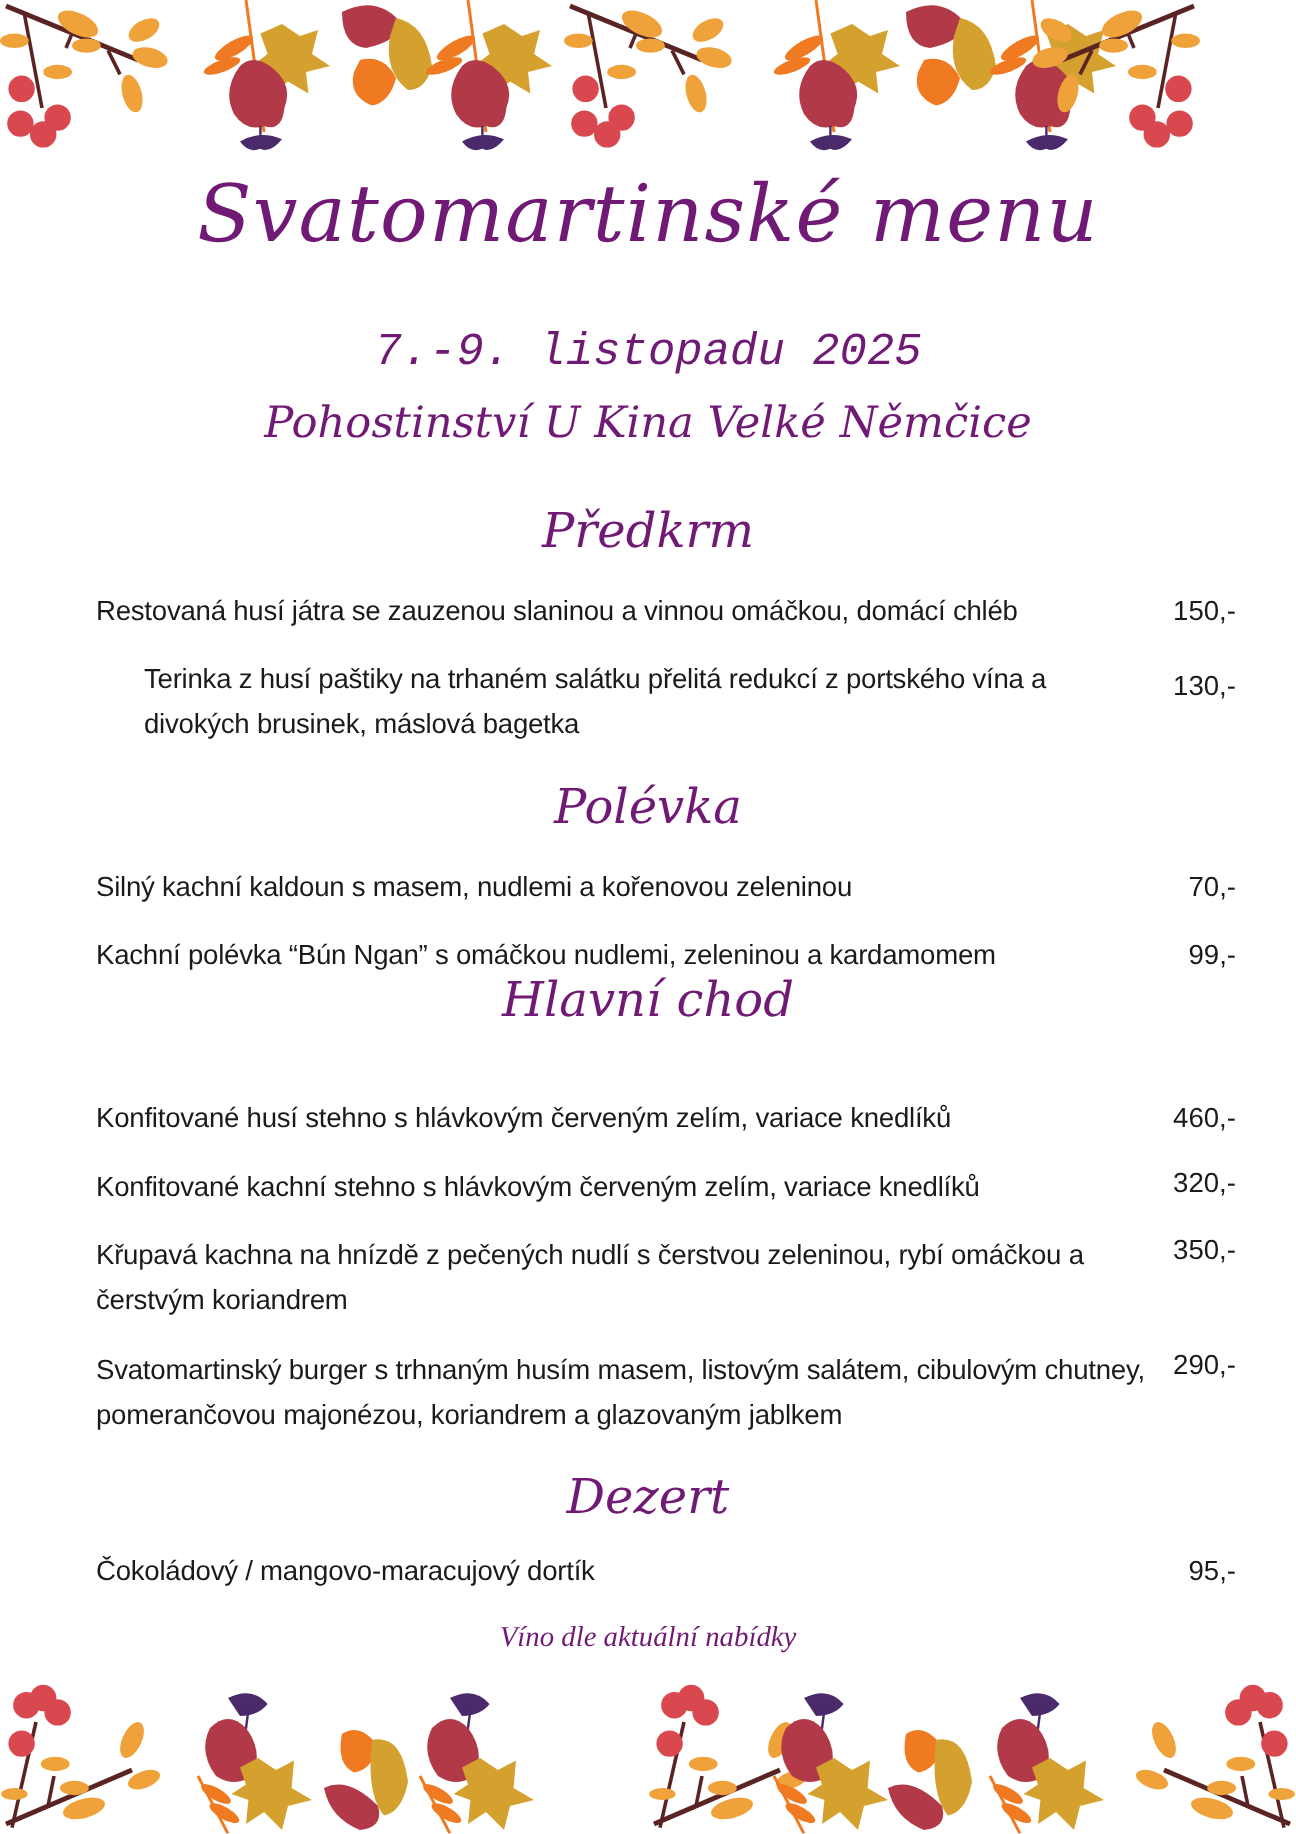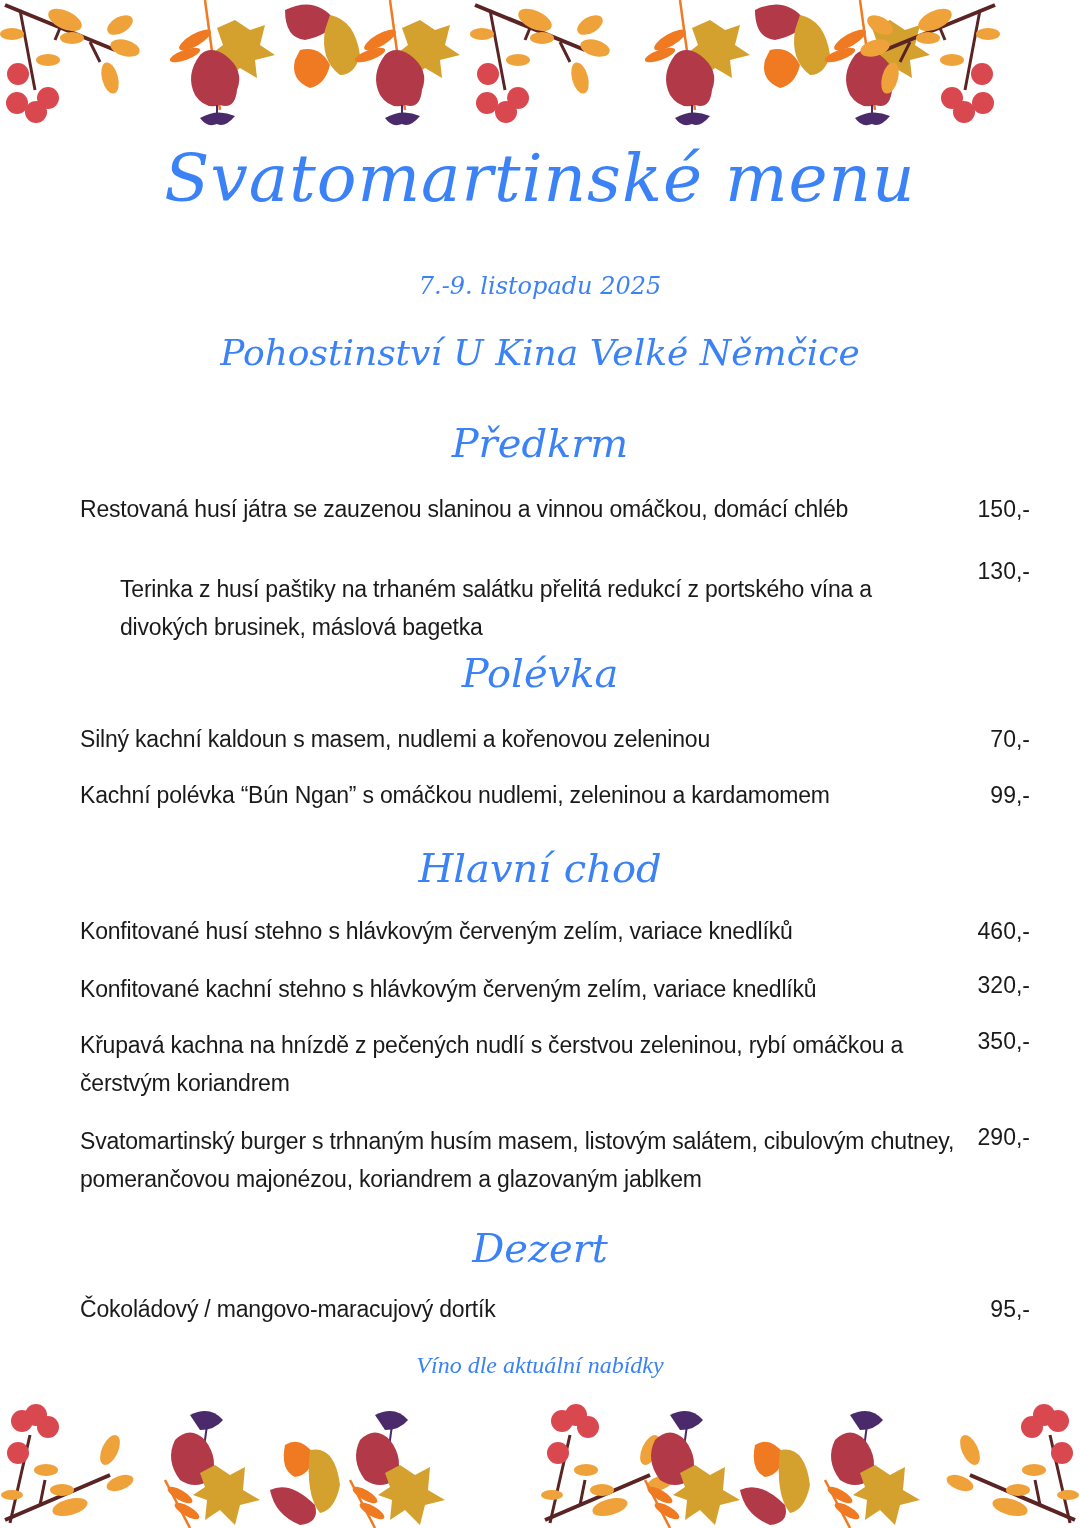--- a/index.html
+++ b/index.html
@@ -6,26 +6,26 @@
     body { width: 1080px; height: 1528px; position: relative; overflow: hidden; font-family: "Liberation Sans", sans-serif; }
 
     .border { position: absolute; left: 0; width: 1080px; height: 135px; }
     .border.top { top: 0; }
     .border.bottom { bottom: 0; height: 133px; }
     .border svg { width: 100%; height: 100%; display: block; }
 
     .script {
       font-family: "DejaVu Serif", serif;
       font-style: italic;
-      color: #3b82f6;
+      color: #701a75;
       text-align: center;
       position: absolute; left: 0; width: 1080px;
     }
     .title { top: 140px; font-size: 66px; letter-spacing: 1px; }
-    .date { top: 272px; font-size: 24px; }
+    .date { top: 272px; font-size: 38px; font-family: Liberation Mono, monospace; }
     .venue { top: 332px; font-size: 36px; }
 
     .section-title { font-size: 40px; }
 
     .item {
       position: absolute; left: 80px; width: 960px;
       color: #1a1a1a;
       font-family: "Liberation Sans", sans-serif;
       font-size: 23px;
       line-height: 38px;
@@ -88,35 +88,35 @@
 <div class="script title">Svatomartinské menu</div>
 <div class="script date">7.-9. listopadu 2025</div>
 <div class="script venue">Pohostinství U Kina Velké Němčice</div>
 
 <div class="script section-title" style="top:420px;">Předkrm</div>
 <div class="item" style="top:490px;">
   <div class="desc">Restovaná husí játra se zauzenou slaninou a vinnou omáčkou, domácí chléb</div>
   <div class="price">150,-</div>
 </div>
 <div class="item" style="top:546px;">
-  <div class="desc" style="padding:0 40px; box-sizing:border-box;margin-top:24px;">Terinka z husí paštiky na trhaném salátku přelitá redukcí z portského vína a divokých brusinek, máslová bagetka</div>
+  <div class="desc" style="padding:0 40px; box-sizing:border-box;">Terinka z husí paštiky na trhaném salátku přelitá redukcí z portského vína a divokých brusinek, máslová bagetka</div>
   <div class="price" style="top:6px;">130,-</div>
 </div>
 
 <div class="script section-title" style="top:650px;">Polévka</div>
 <div class="item" style="top:720px;">
   <div class="desc">Silný kachní kaldoun s masem, nudlemi a kořenovou zeleninou</div>
   <div class="price">70,-</div>
 </div>
 <div class="item" style="top:776px;">
   <div class="desc">Kachní polévka “Bún Ngan” s omáčkou nudlemi, zeleninou a kardamomem</div>
   <div class="price">99,-</div>
 </div>
 
-<div class="script section-title" style="top:845px;">Hlavní chod</div>
+<div class="script section-title" style="top:811px;">Hlavní chod</div>
 <div class="item" style="top:912px;">
   <div class="desc">Konfitované husí stehno s hlávkovým červeným zelím, variace knedlíků</div>
   <div class="price">460,-</div>
 </div>
 <div class="item" style="top:970px;">
   <div class="desc">Konfitované kachní stehno s hlávkovým červeným zelím, variace knedlíků</div>
   <div class="price" style="top:-4px;">320,-</div>
 </div>
 <div class="item" style="top:1026px;">
   <div class="desc">Křupavá kachna na hnízdě z pečených nudlí s čerstvou zeleninou, rybí omáčkou a čerstvým koriandrem</div>

